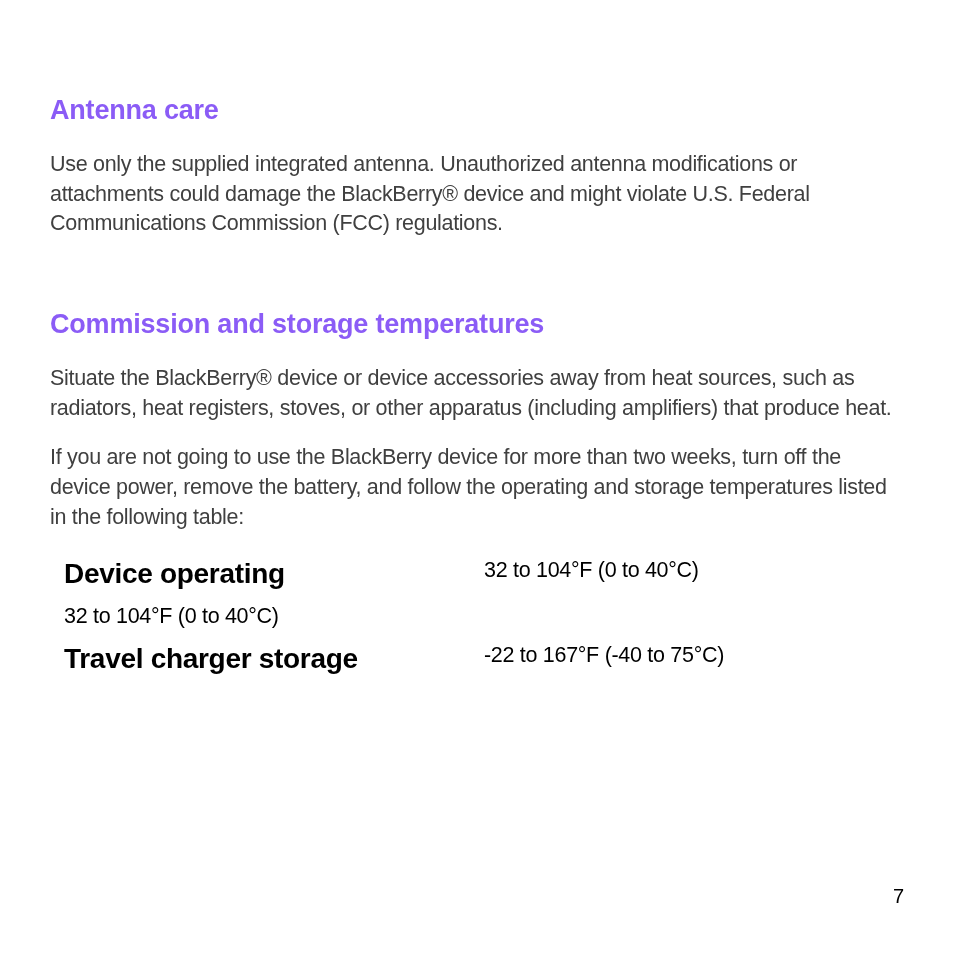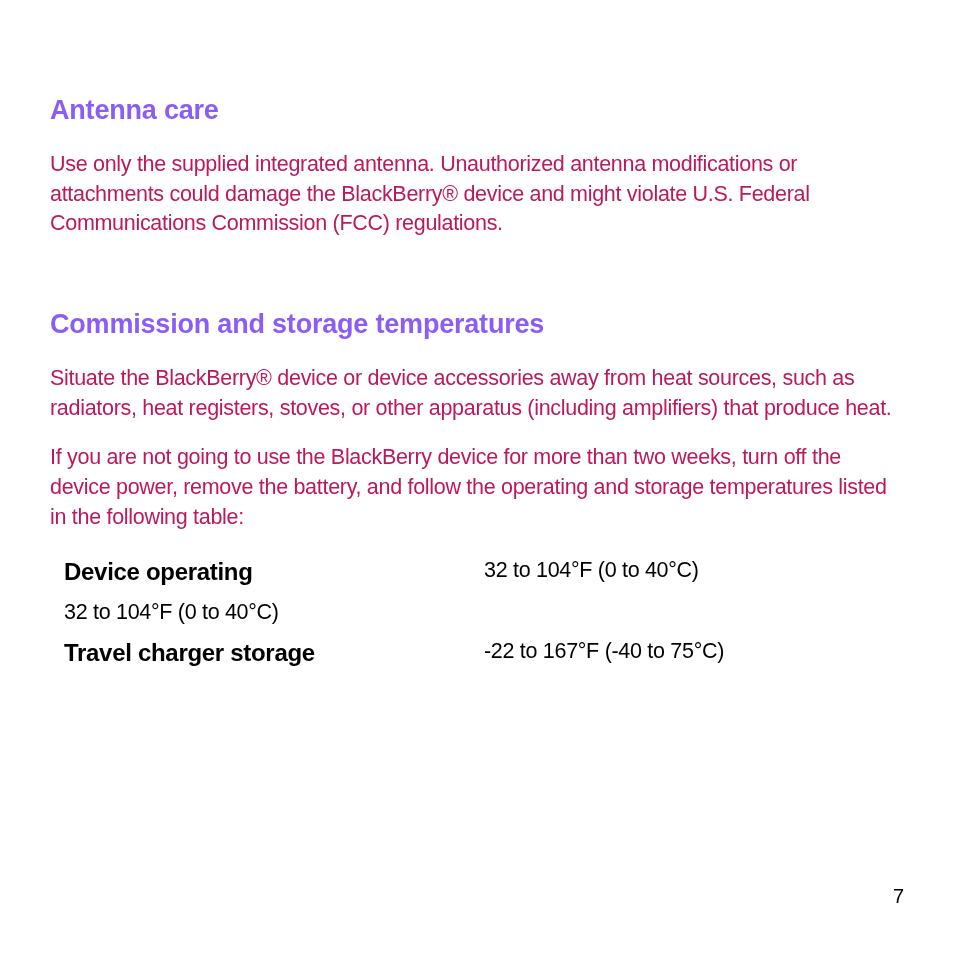--- a/index.html
+++ b/index.html
@@ -20,37 +20,37 @@
     .section-heading {
       font-size: 27px;
       font-weight: 700;
       margin-bottom: 24px;
       color: #8b5cf6;
     }
     .body-paragraph {
       font-size: 21.5px;
       line-height: 1.38;
       margin-bottom: 20px;
-      color: #be185d;
+      color: #404040;
       font-weight: 400;
       letter-spacing: -0.3px;
     }
     .section-gap {
       height: 50px;
     }
     .temp-table {
       margin-top: 26px;
       padding-left: 14px;
     }
     .temp-row {
       display: flex;
       margin-bottom: 14px;
     }
     .temp-label {
-      font-size: 24px;
+      font-size: 28px;
       font-weight: 700;
       width: 420px;
       flex-shrink: 0;
       letter-spacing: -0.3px;
     }
     .temp-value {
       font-size: 21.5px;
       font-weight: 400;
       letter-spacing: -0.3px;
     }

